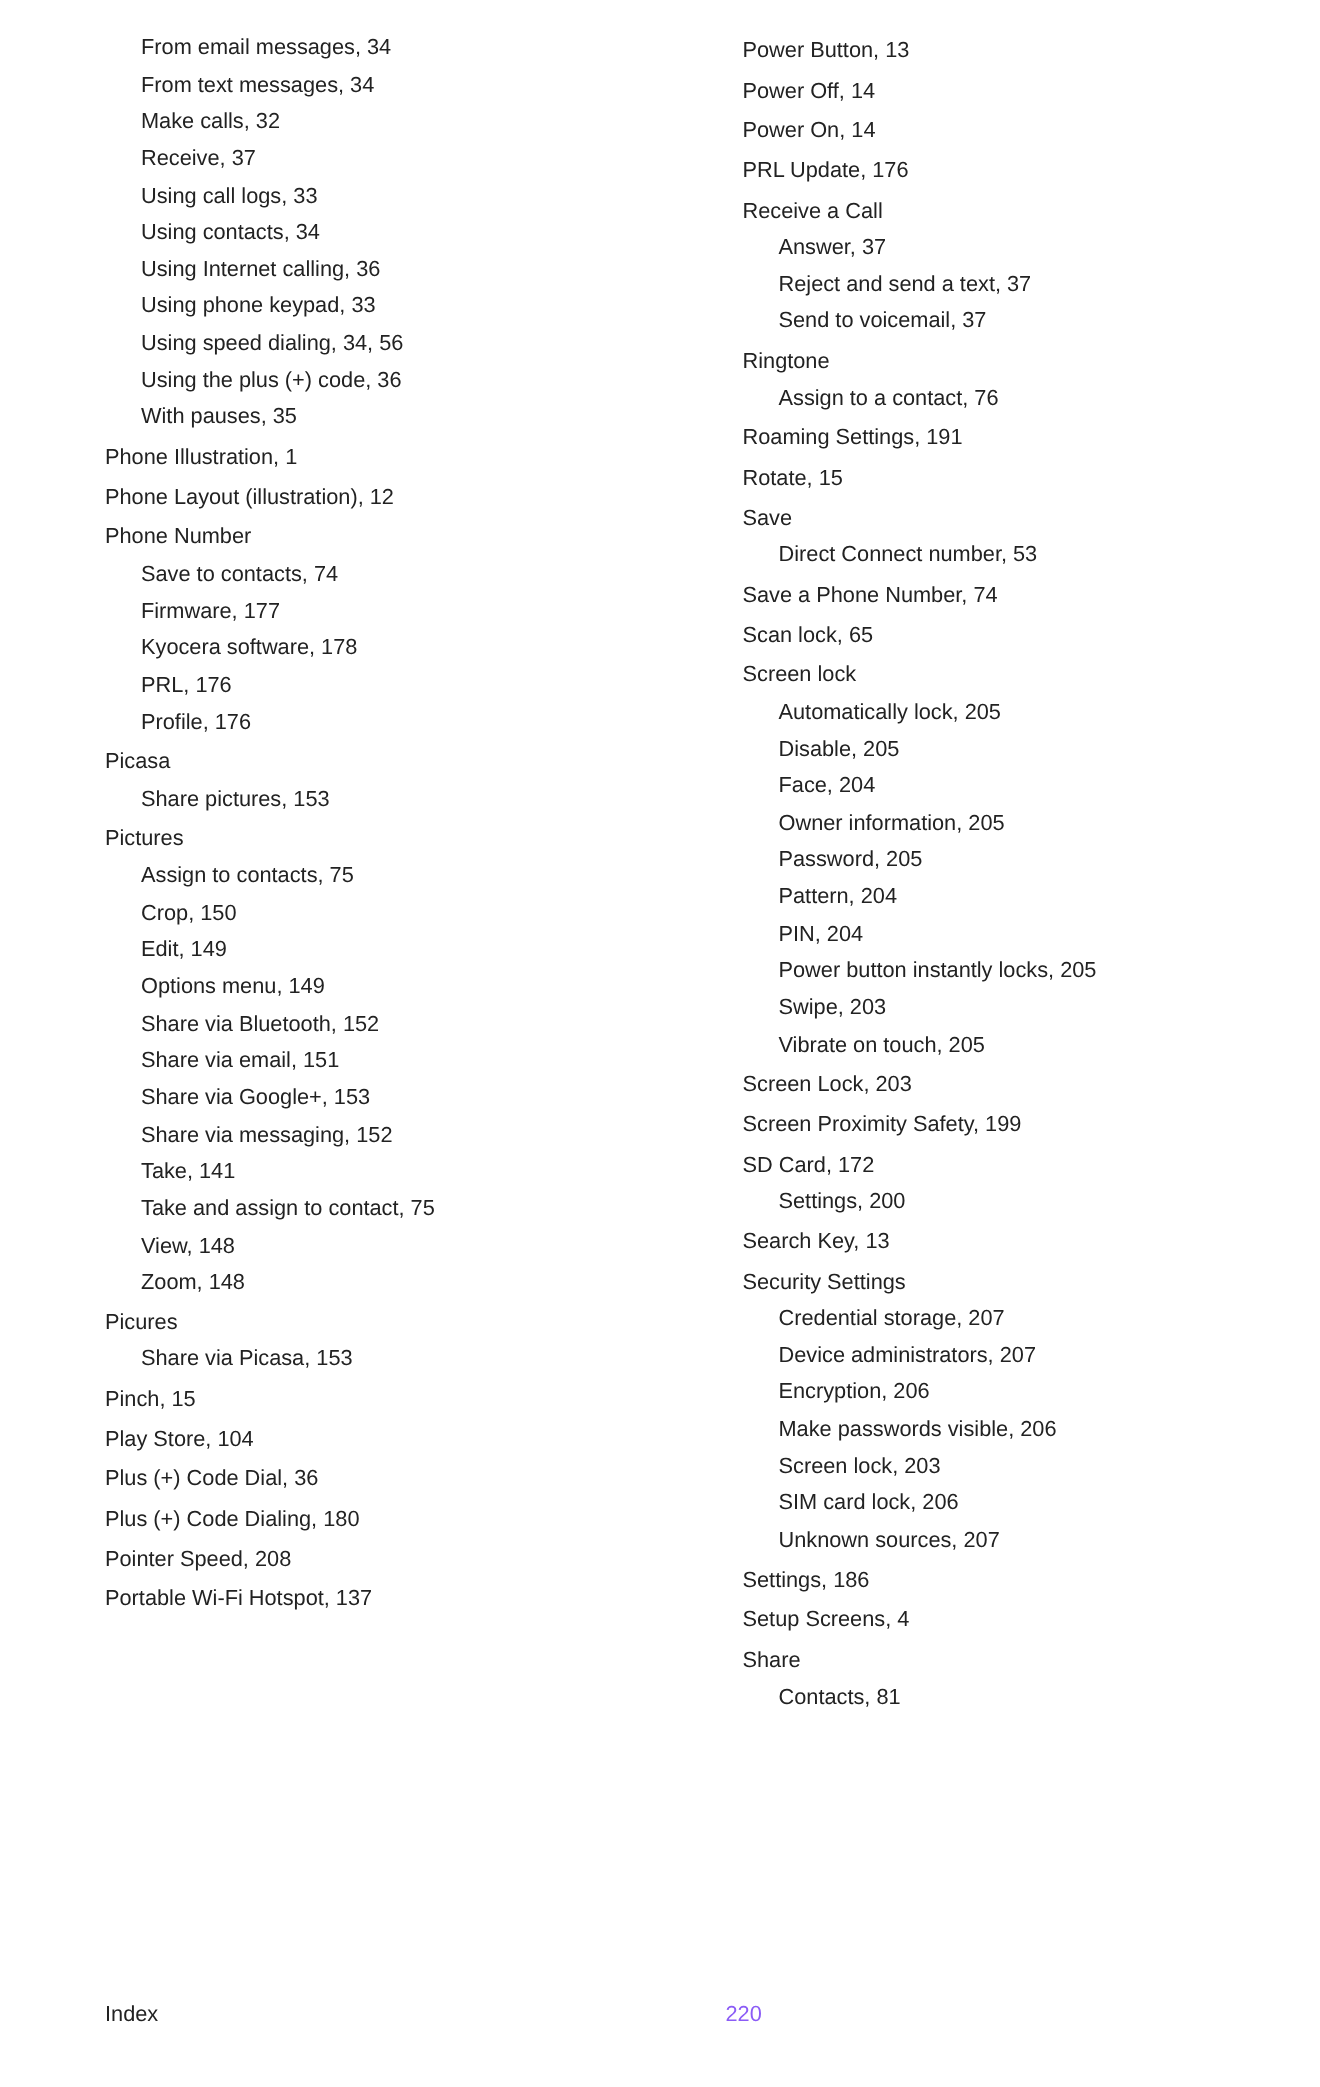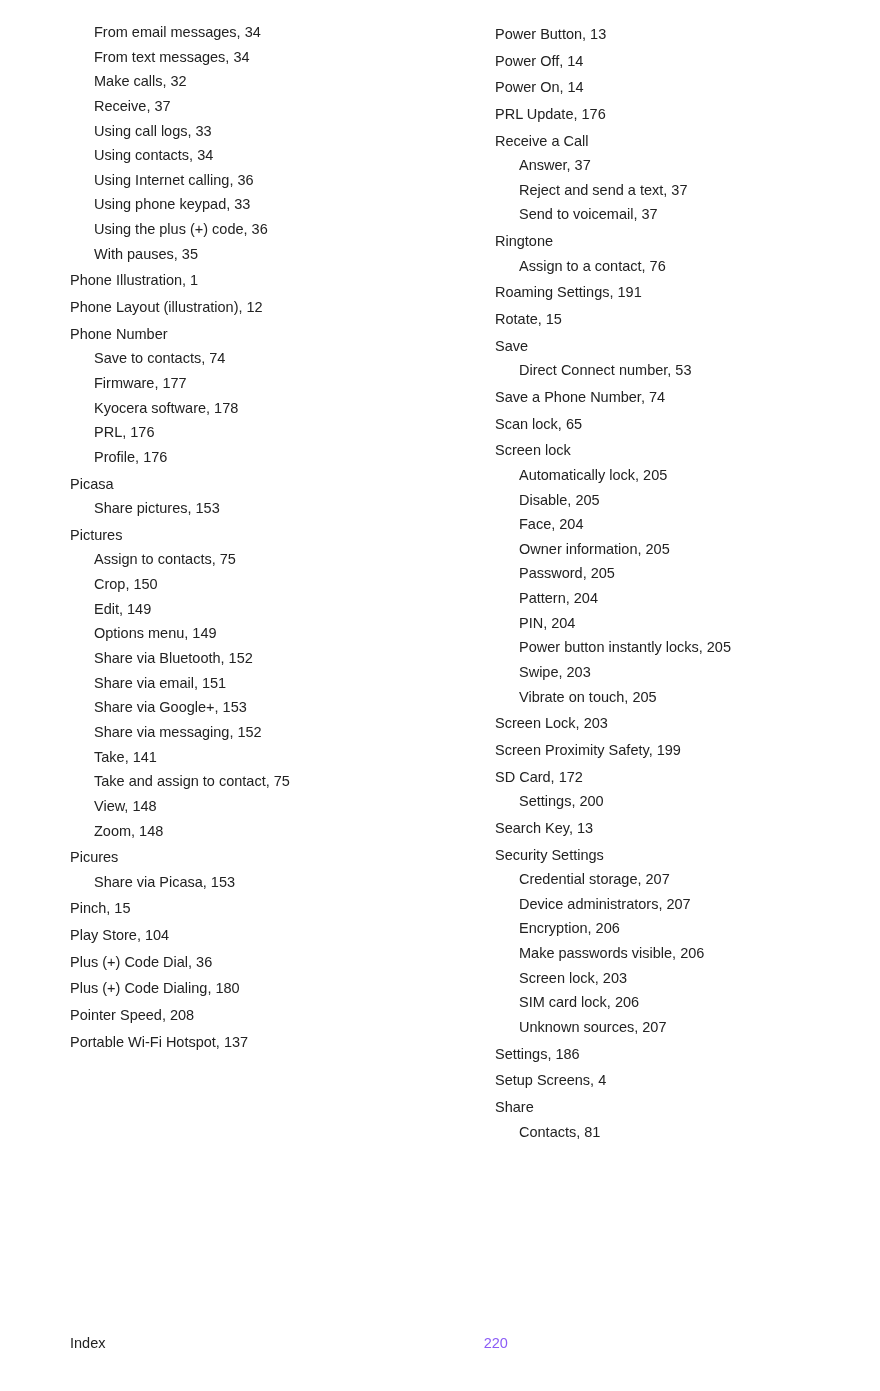--- a/index.html
+++ b/index.html
@@ -92,20 +92,21 @@
   <div class="content-columns">
     <div class="column-left">
     <div class="index-item sub-entry">From email messages, 34</div>
         <div class="index-item sub-entry">From text messages, 34</div>
         <div class="index-item sub-entry">Make calls, 32</div>
         <div class="index-item sub-entry">Receive, 37</div>
         <div class="index-item sub-entry">Using call logs, 33</div>
         <div class="index-item sub-entry">Using contacts, 34</div>
         <div class="index-item sub-entry">Using Internet calling, 36</div>
         <div class="index-item sub-entry">Using phone keypad, 33</div>
+        <div class="index-item sub-entry">Using speed dialing, 34, 56</div>
         <div class="index-item sub-entry">Using the plus (+) code, 36</div>
         <div class="index-item sub-entry">With pauses, 35</div>
         <div class="index-item main-entry">Phone Illustration, 1</div>
         <div class="index-item main-entry">Phone Layout (illustration), 12</div>
         <div class="index-item main-entry">Phone Number</div>
         <div class="index-item sub-entry">Save to contacts, 74</div>
         <div class="index-item sub-entry">Firmware, 177</div>
         <div class="index-item sub-entry">Kyocera software, 178</div>
         <div class="index-item sub-entry">PRL, 176</div>
         <div class="index-item sub-entry">Profile, 176</div>

